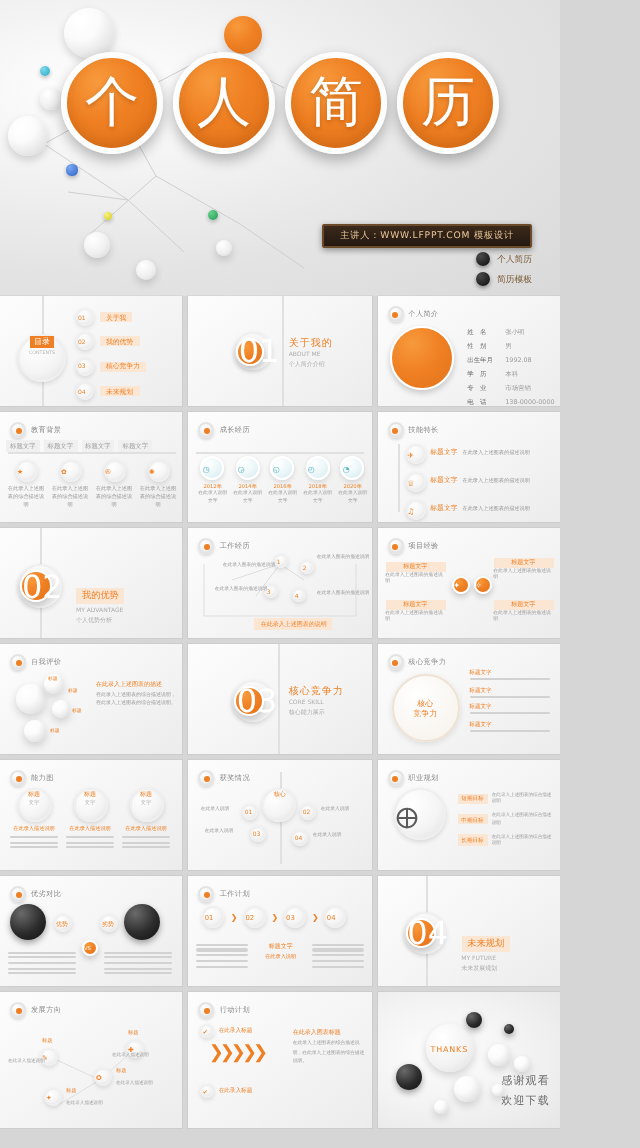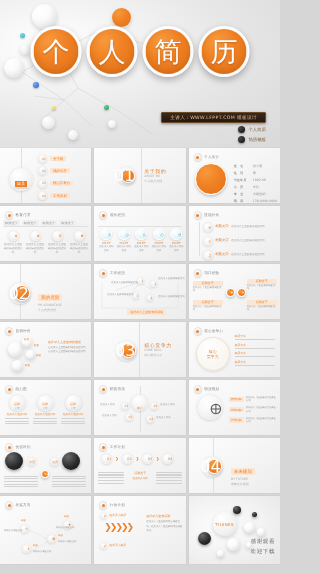--- a/index.html
+++ b/index.html
@@ -70,21 +70,21 @@
   .s-head-tx { font-size:3.6px; color:#8a8a8a; letter-spacing:.2px; white-space:nowrap; }
 
   .lbl { font-size:3.2px; color:#9a9a9a; line-height:1.5; white-space:nowrap; }
   .lbl.o { color:#ef7f22; }
   .lbl.b { color:#6f6f6f; }
 
   
   .tl { height:1.1px; background:#d2d2d2; border-radius:1px; }
 
   
-  .circ { border-radius:50%; display:flex; align-items:center; justify-content:flex-end;
+  .circ { border-radius:50%; display:flex; align-items:center; justify-content:flex-start;
           background:radial-gradient(circle at 34% 28%,#fff 0%,#f4f4f4 58%,#e0e0e0 100%);
           box-shadow:0 1px 2.5px rgba(0,0,0,.13); border:.7px solid #efefef; }
   .circ.orange { background:radial-gradient(circle at 34% 26%,#f79a3c 0%,#ef7f22 50%,#e2731a 100%);
                  border:1.4px solid #fff; box-shadow:0 1.5px 3px rgba(0,0,0,.2); color:#fff; }
   .circ.teal { background:radial-gradient(circle at 34% 28%,#ffffff 0%,#eaf6f8 55%,#cfe9ee 100%);
                border:1px solid #fff; color:#5fb6c4; }
   .circ.dark { background:radial-gradient(circle at 32% 26%,#6a6a6a 0%,#2c2c2c 55%,#101010 100%);
                box-shadow:0 1.5px 3px rgba(0,0,0,.35); border:none; }
   .secttl { font-size:5px; color:#ef7f22; letter-spacing:.5px; }
   .secsub { font-size:3px; color:#adadad; line-height:1.7; }

